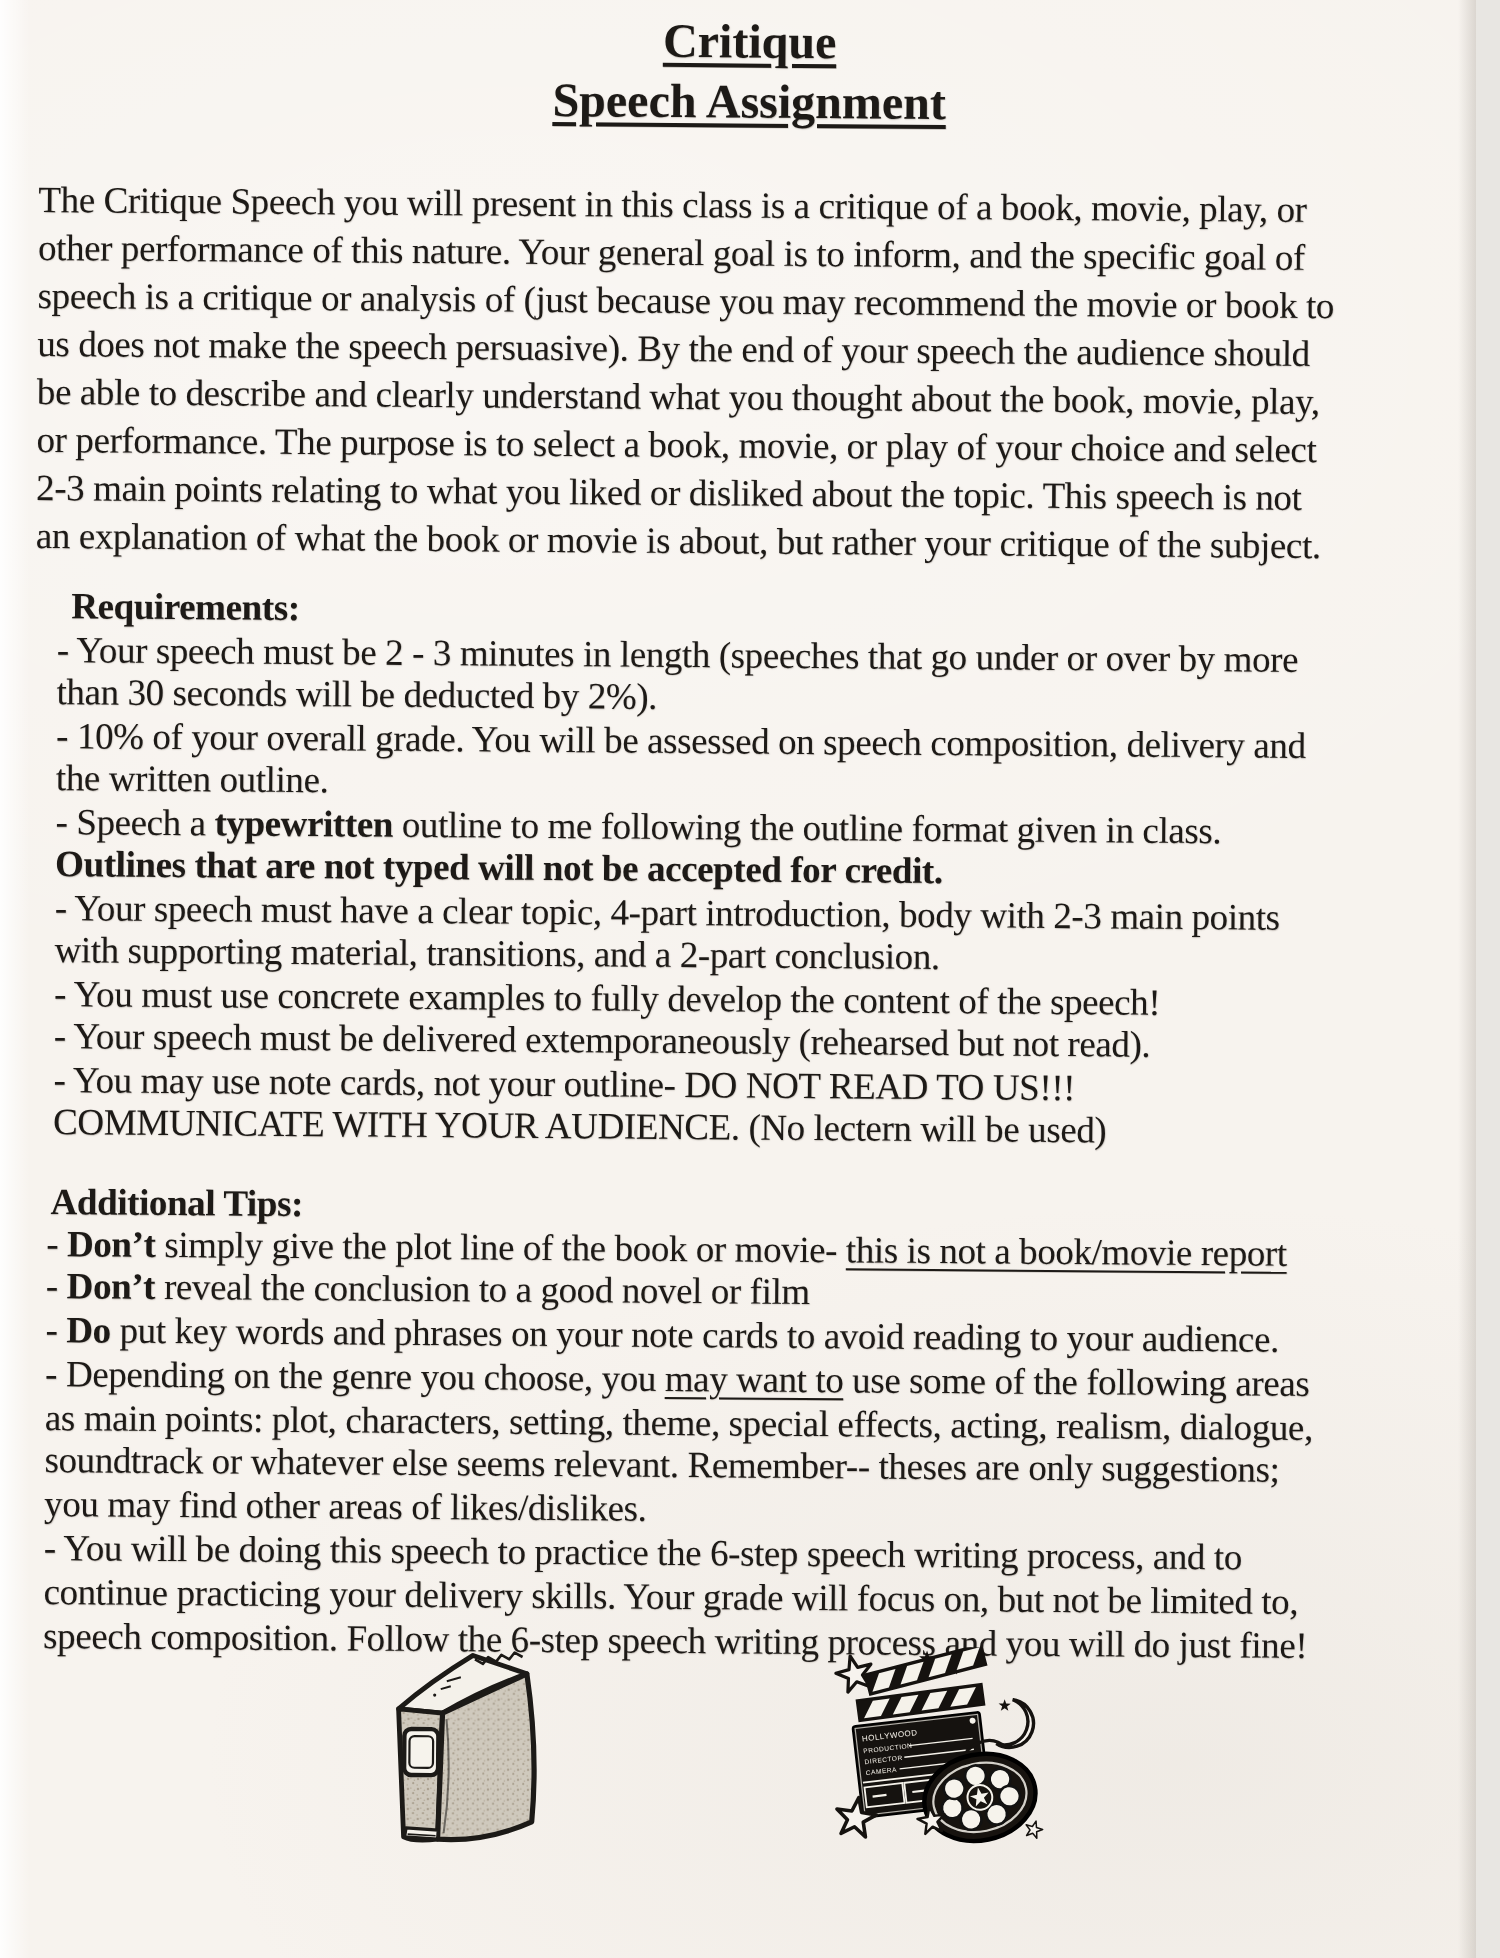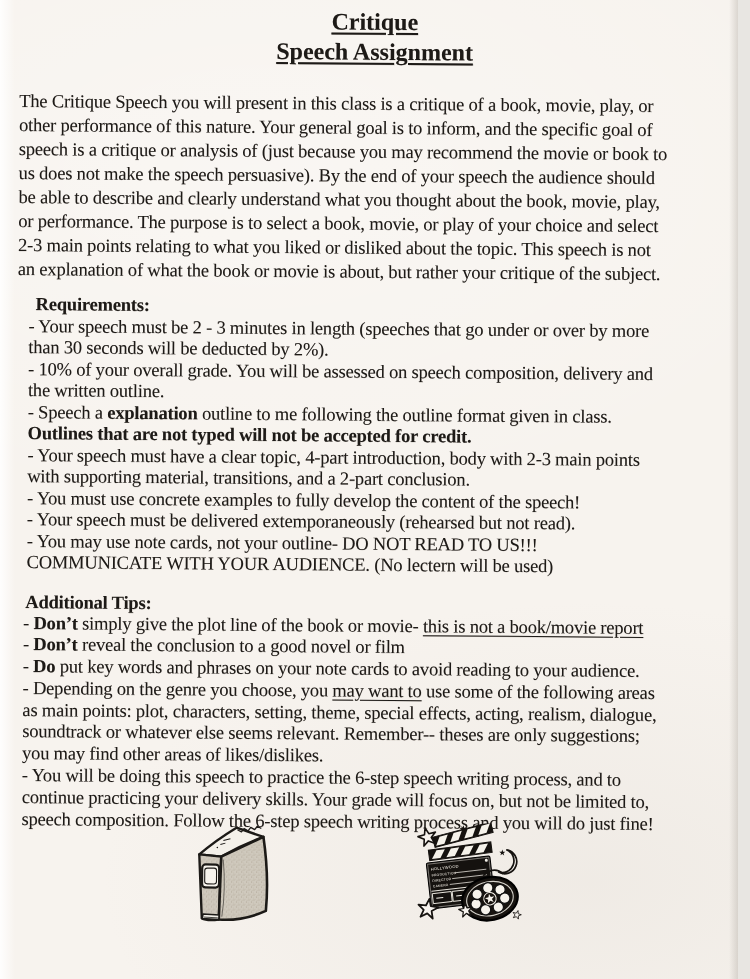--- a/index.html
+++ b/index.html
@@ -73,21 +73,21 @@
 
     <h1 class="title first">Critique</h1>
     <h1 class="title">Speech Assignment</h1>
 
     <p class="intro"><span>The Critique Speech you will present in this class is a critique of a book, movie, play, or</span><br><span>other performance of this nature.  Your general goal is to inform, and the specific goal of</span><br><span>speech is a critique or analysis of (just because you may recommend the movie or book to</span><br><span>us does not make the speech persuasive).   By the end of your speech the audience should</span><br><span>be able to describe and clearly understand what you thought about the book, movie, play,</span><br><span>or performance.  The purpose is to select a book, movie, or play of your choice and select</span><br><span>2-3 main points relating to what you liked or disliked about the topic.  This speech is not</span><br><span>an explanation of what the book or movie is about, but rather your critique of the subject.</span></p>
 
     <section class="req">
       <h2 class="sec-h">Requirements:</h2>
       <p class="item"><span>- Your speech must be 2 - 3 minutes in length (speeches that go under or over by more</span><br><span>than 30 seconds will be deducted by 2%).</span></p>
       <p class="item"><span>- 10% of your overall grade.  You will be assessed on speech composition, delivery and</span><br><span>the written outline.</span></p>
-      <p class="item"><span>- Speech a </span><span class="seg-b">explanation</span><span> outline to me following the outline format given in class.</span></p>
+      <p class="item"><span>- Speech a </span><span class="seg-b">typewritten</span><span> outline to me following the outline format given in class.</span></p>
       <p class="item"><span class="seg-b">Outlines that are not typed will not be accepted for credit.</span></p>
       <p class="item"><span>- Your speech must have a clear topic, 4-part introduction, body with 2-3 main points</span><br><span>with supporting material, transitions, and a 2-part conclusion.</span></p>
       <p class="item"><span>- You must use concrete examples to fully develop the content of the speech!</span></p>
       <p class="item"><span>- Your speech must be delivered extemporaneously (rehearsed but not read).</span></p>
       <p class="item"><span>- You may use note cards, not your outline- DO NOT READ TO US!!!</span><br><span>COMMUNICATE WITH YOUR AUDIENCE. (No lectern will be used)</span></p>
     </section>
 
     <section class="tips">
       <h2 class="sec-h">Additional Tips:</h2>
       <p class="item"><span>- </span><span class="seg-b">Don’t</span><span> simply give the plot line of the book or movie- </span><span class="seg-u">this is not a book/movie report</span></p>

